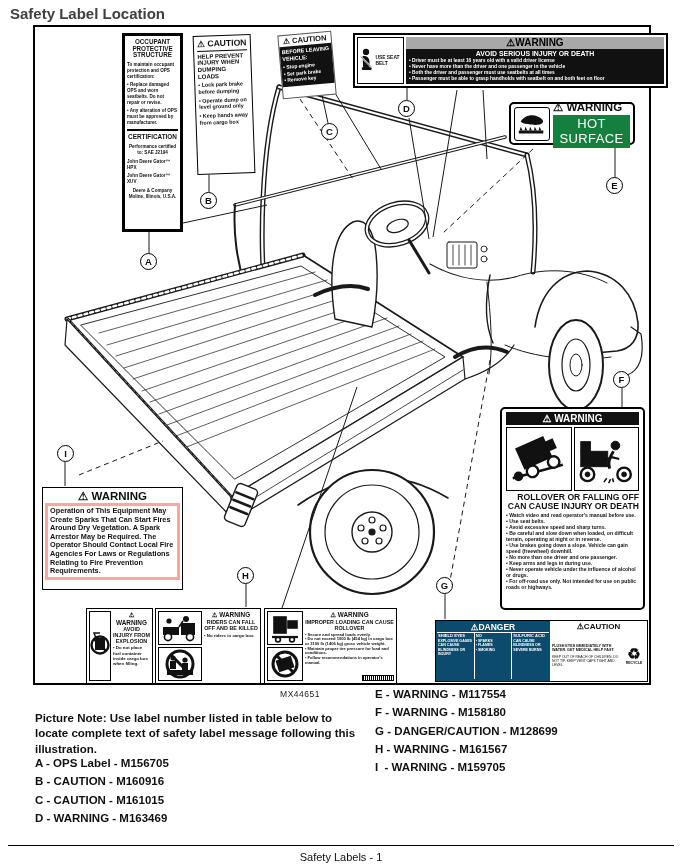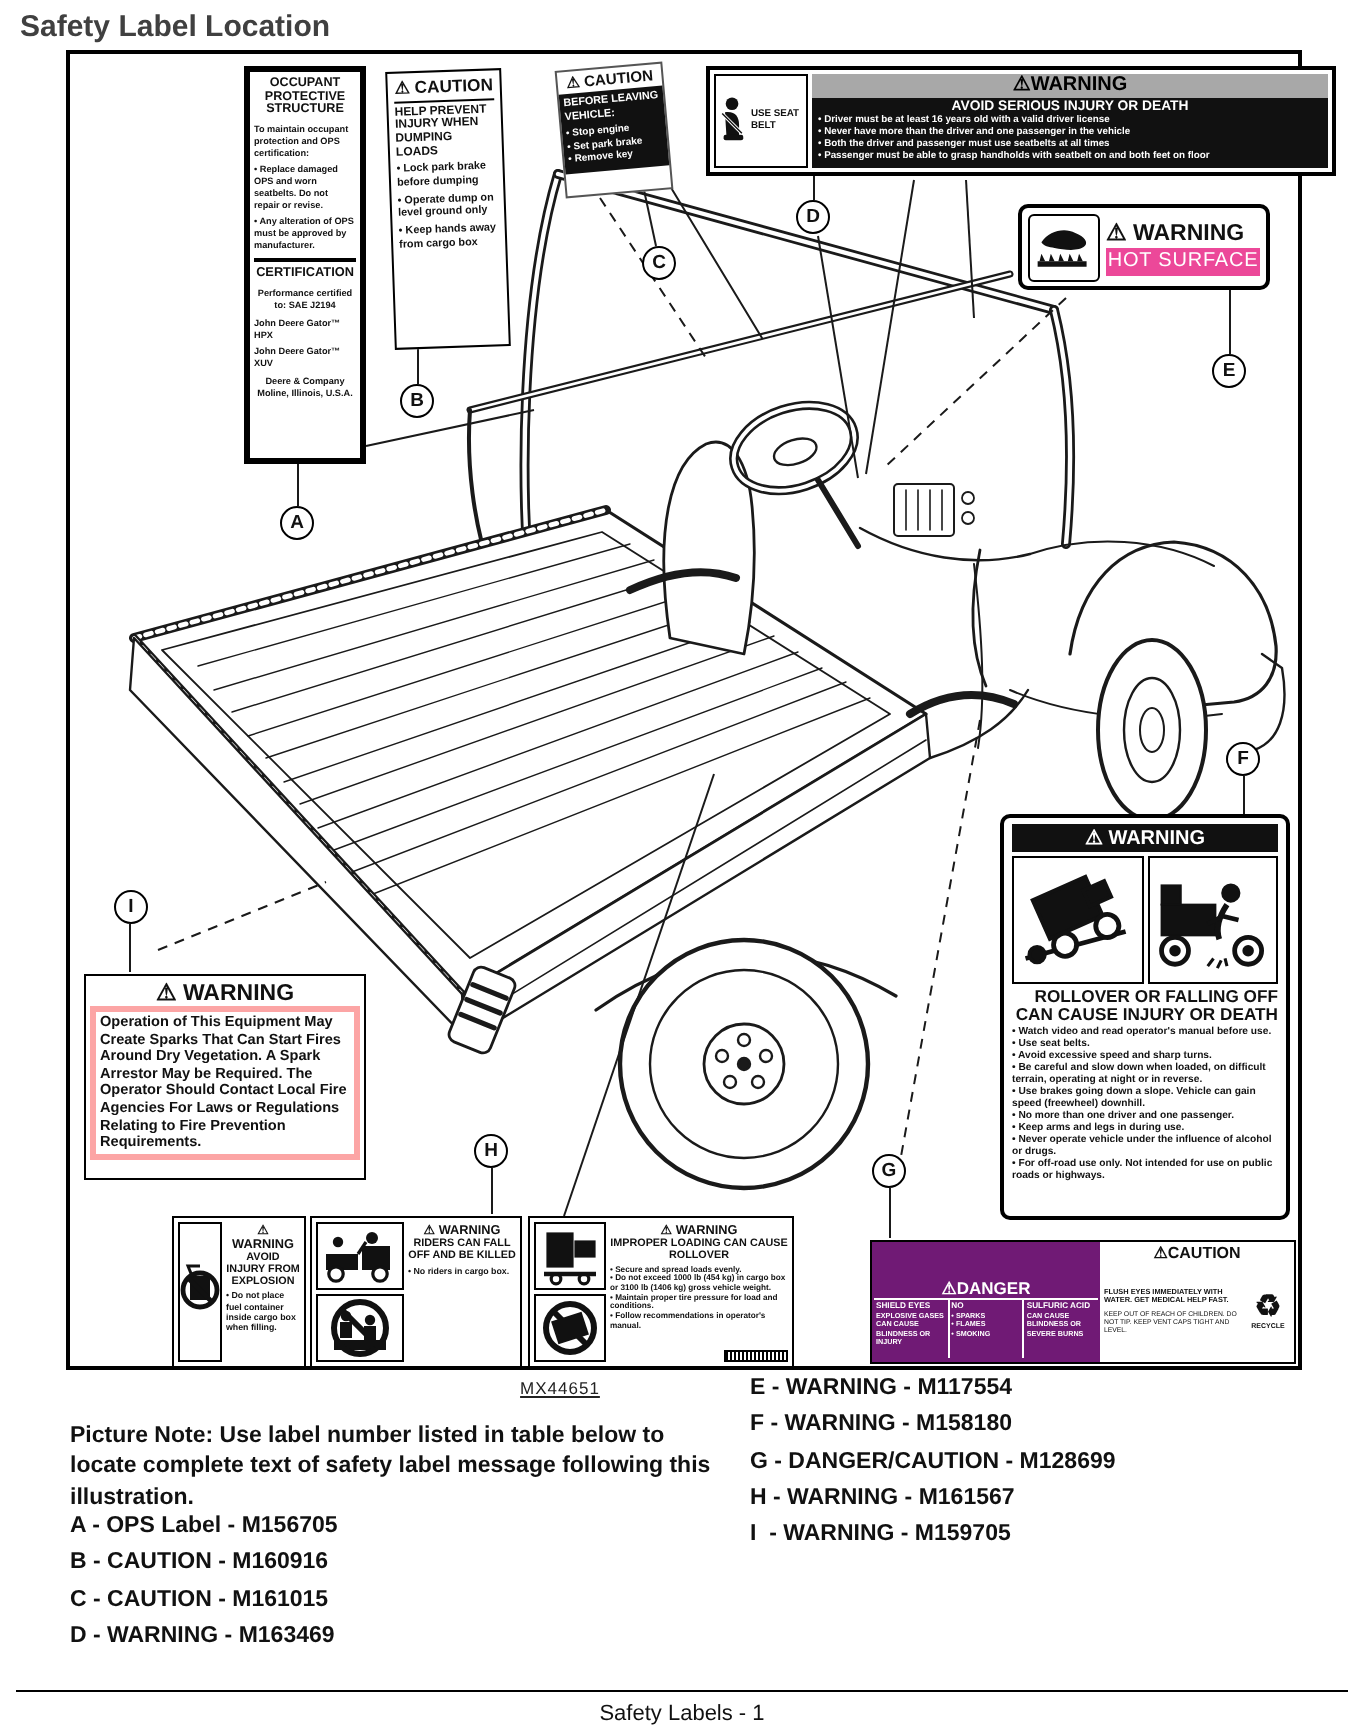--- a/index.html
+++ b/index.html
@@ -54,21 +54,21 @@
   .d-head { background:#a8a8a8; color:#000; font-weight:bold; text-align:center; font-size:10px; line-height:1.2; }
   .d-body { background:#111; color:#fff; flex:1; padding:1px 3px; }
   .d-title { text-align:center; font-size:6.9px; font-weight:bold; margin-bottom:1px; }
   .d-body ul { font-size:4.9px; font-weight:bold; line-height:1.2; }
 
   
   .lblE { left:474px; top:75px; width:126px; height:43px; border:2px solid #000; border-radius:5px; display:flex; align-items:center; padding:2px 3px; gap:3px; }
   .hot-icon { width:36px; height:34px; border:1.5px solid #000; border-radius:3px; flex:none; }
   .e-col { flex:1; }
   .e-head { font-size:11.5px; font-weight:bold; white-space:nowrap; }
-  .e-title { background:#ec4899; color:#fff; font-size:10px; text-align:center; padding:1px 0 2px; letter-spacing:.4px; margin-top:1px; }
+  .e-title { background:#15803d; color:#fff; font-size:13px; text-align:center; padding:1px 0 2px; letter-spacing:.4px; margin-top:1px; }
 
   
   .lblF { left:465px; top:380px; width:145px; height:203px; border:2px solid #000; border-radius:5px; padding:3px 4px 2px; }
   .f-head { background:#111; color:#fff; text-align:center; font-size:10px; font-weight:bold; padding:1px 0; margin-bottom:2px; }
   .f-pictos { display:flex; gap:2px; }
   .f-picto { width:66px; height:64px; border:1.2px solid #000; }
   .f-title { font-size:8.6px; font-weight:bold; text-align:right; line-height:1.05; margin:2px 0 1px; }
   .lblF ul { font-size:5.1px; font-weight:bold; line-height:1.18; }
 
   
@@ -89,36 +89,36 @@
   .lblH2 { left:120px; width:106px; }
   .lblH2 .picto-col { width:44px; }
   .lblH3 { left:229px; width:133px; }
   .lblH3 .picto-col { width:36px; }
   .lblH3 ul { font-size:4.1px; }
   .barcode { width:32px; height:6px; margin:auto 0 0 auto;
     background:repeating-linear-gradient(90deg,#000 0 1px,#fff 1px 2px); border:0.5px solid #000; }
 
   
   .lblG { left:400px; top:593px; width:213px; height:62px; border:1.5px solid #000; display:flex; }
-  .g-danger { width:114px; background:#701a75; color:#fff; padding:18px 1px 2px; display:flex; flex-direction:column; }
+  .g-danger { width:114px; background:#0c4a6e; color:#fff; padding:1px 1px 2px; display:flex; flex-direction:column; }
   .g-dhead { text-align:center; font-weight:bold; font-size:8.5px; }
   .g-cols { display:flex; flex:1; border-top:1px solid #fff; }
   .g-col { flex:1; padding:1px; font-size:3.6px; font-weight:bold; line-height:1.2; }
   .g-col + .g-col { border-left:1px solid #fff; }
   .g-ct { font-size:4.1px; }
   .g-caution { flex:1; padding:1px 2px; display:flex; flex-direction:column; }
   .g-chead { text-align:center; font-weight:bold; font-size:8px; }
   .g-cbody { display:flex; gap:3px; flex:1; align-items:center; }
   .g-cleft { flex:1; font-size:3.7px; font-weight:bold; line-height:1.25; }
   .g-c2 { font-weight:normal; font-size:3.4px; margin-top:2px; }
   .g-recycle { text-align:center; font-size:3.5px; font-weight:bold; width:22px; }
   .g-recycle .rc { font-size:15px; line-height:1; display:block; }
 
   
-  .fig-code { position:absolute; left:240px; top:689px; width:80px; text-align:center; font-size:8.5px; letter-spacing:.5px; color:#222;text-decoration:underline; }
+  .fig-code { position:absolute; left:240px; top:689px; width:80px; text-align:right; font-size:8.5px; letter-spacing:.5px; color:#222; }
   .note { position:absolute; left:35px; top:711px; width:322px; font-size:11.5px; font-weight:bold; line-height:1.33; }
   .idx { position:absolute; font-size:11.5px; font-weight:bold; }
   .idx li { margin-bottom:6.3px; white-space:pre; }
   .idx-left { left:35px; top:757px; }
   .idx-right { left:375px; top:688px; }
 
   .footer-rule { position:absolute; left:8px; top:845px; width:666px; border-top:1.5px solid #000; }
   .footer-text { position:absolute; left:0; top:851px; width:682px; text-align:center; font-size:11px; }
 </style>
 </head>

